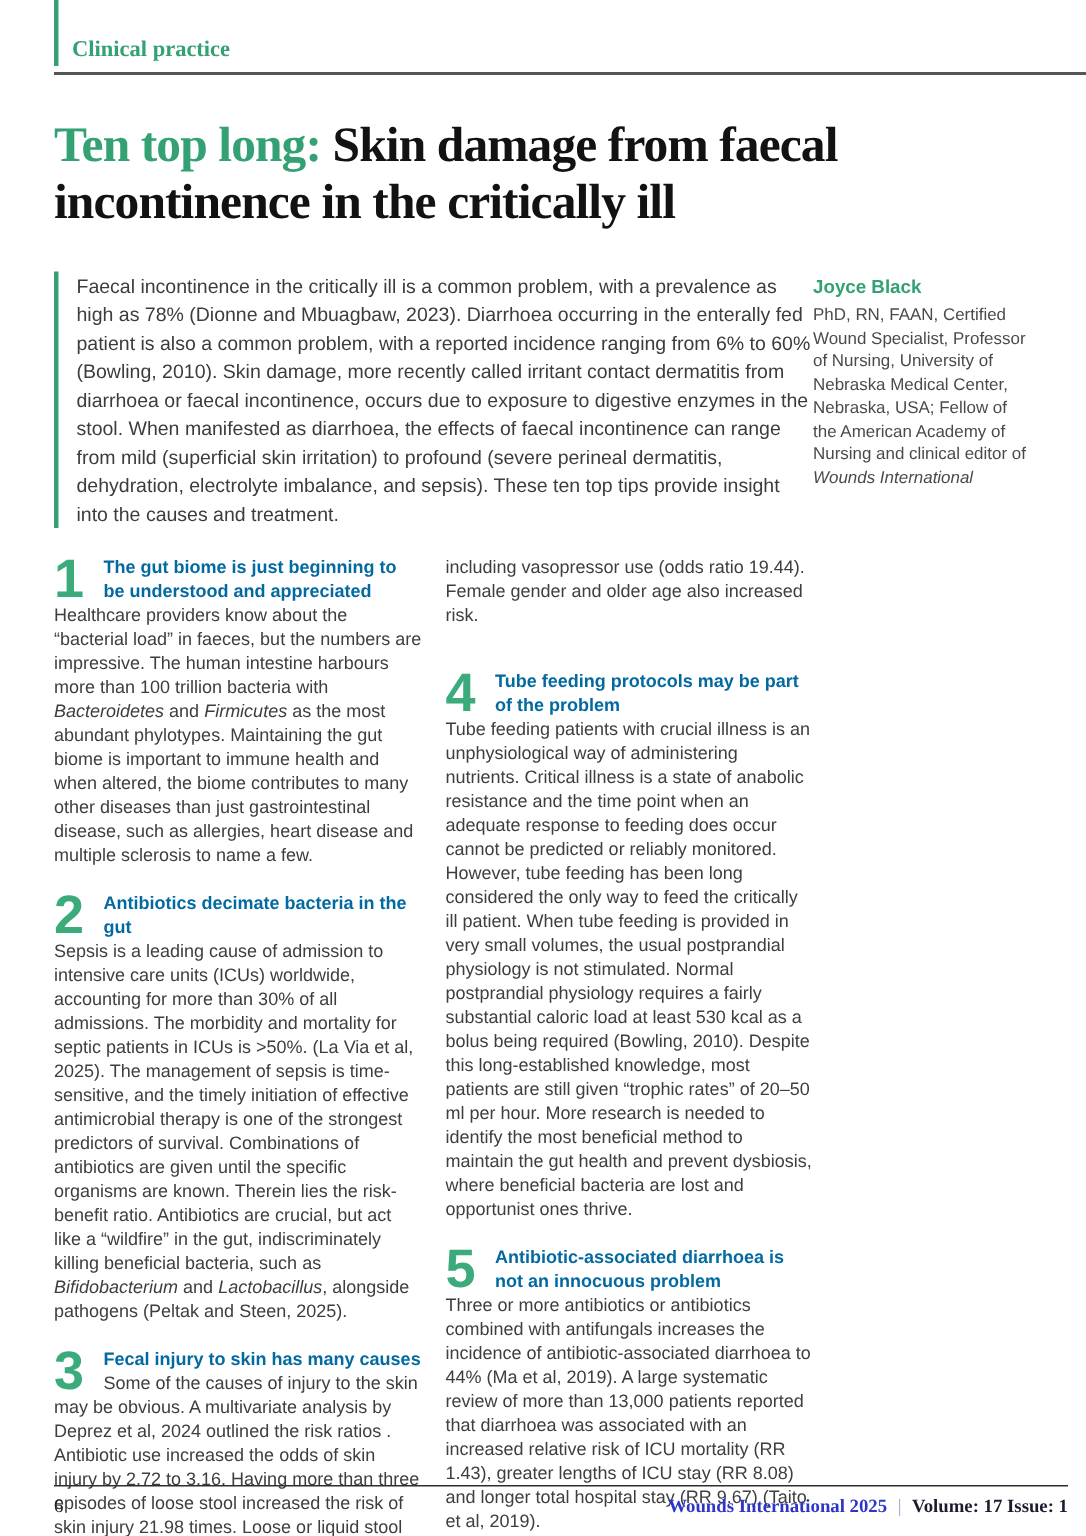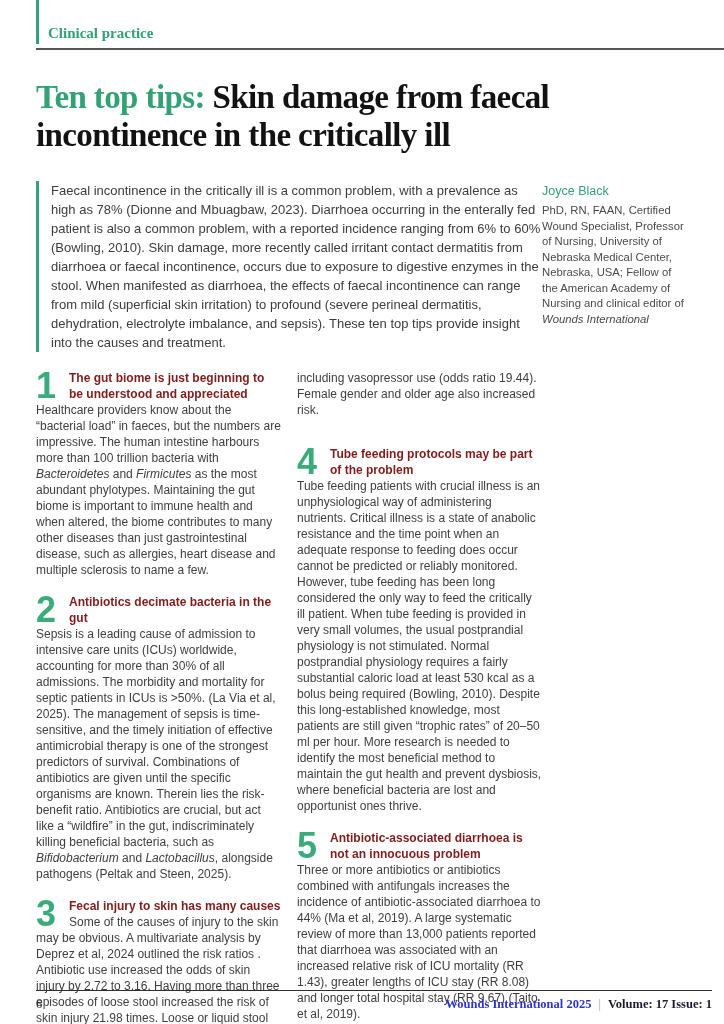--- a/index.html
+++ b/index.html
@@ -26,36 +26,36 @@
   
   .content { display:flex; margin-top:27px; }
   .content-left { width:506px; }
   .sidebar { width:146px; margin-left:auto; padding-top:3px; }
 
   .abstract {
     border-left:3px solid var(--accent,#33a173); padding-left:12px;
     font-size:13px; line-height:19px; color:#3c3c3c;
   }
 
-  .author-name { color:var(--accent,#33a173); font-weight:400; font-size:12.5px; }
+  .author-name { color:var(--accent,#33a173); font-weight:700; font-size:12.5px; }
   .author-bio { margin-top:5px; font-size:11.3px; line-height:15.5px; color:#4a4a4a; }
 
   
   .columns { display:flex; gap:16px; margin-top:18px; }
   .col { width:245px; font-size:12px; line-height:16px; color:#3e3e3e; }
 
   .lead-par { margin-bottom:28px; }
 
   .tip { margin-bottom:16px; overflow:visible; }
   .tip::after { content:""; display:block; clear:both; }
   .tip-num {
     float:left; width:26px; height:32px; margin-right:7px;
     font-size:36px; line-height:31px; font-weight:700; color:var(--number,#3cab7c);
   }
-  .tip-heading { font-size:12px; line-height:16px; font-weight:700; color:#7f1d1d; }
+  .tip-heading { font-size:12px; line-height:16px; font-weight:700; color:#0369a1; }
   .tip-body { margin-top:0; }
   .it { font-style:italic;text-align:center; }
 
   
   .footer { position:absolute; left:36px; right:12px; bottom:12px; }
   .footer-rule { border-top:1.5px solid #2e2e2e; }
   .footer-row {
     display:flex; justify-content:space-between; align-items:baseline; margin-top:6px;
     font-family:"Liberation Serif", serif; font-size:12.5px; color:#222;
   }
@@ -66,21 +66,21 @@
 </head>
 <body>
 
 <div class="page">
 
   <div class="kicker-wrap">
     <span class="kicker">Clinical practice</span>
   </div>
   <div class="header-rule"></div>
 
-  <h1 class="page-title"><span class="accent">Ten top tips:</span><span> Skin damage from faecal incontinence in the critically ill</span></h1>
+  <h1 class="page-title"><span class="accent">Ten top long:</span><span> Skin damage from faecal incontinence in the critically ill</span></h1>
 
   <div class="content">
     <div class="content-left">
       <p class="abstract">Faecal incontinence in the critically ill is a common problem, with a prevalence as high as 78% (Dionne and Mbuagbaw, 2023). Diarrhoea occurring in the enterally fed patient is also a common problem, with a reported incidence ranging from 6% to 60% (Bowling, 2010). Skin damage, more recently called irritant contact dermatitis from diarrhoea or faecal incontinence, occurs due to exposure to digestive enzymes in the stool. When manifested as diarrhoea, the effects of faecal incontinence can range from mild (superficial skin irritation) to profound (severe perineal dermatitis, dehydration, electrolyte imbalance, and sepsis). These ten top tips provide insight into the causes and treatment.</p>
       <div class="columns">
         <div class="col" id="col1">
             <div class="tip">
               <span class="tip-num">1</span>
               <h3 class="tip-heading"><span>The gut biome is just beginning to be understood and appreciated</span></h3>
               <p class="tip-body"><span>Healthcare providers know about the “bacterial load” in faeces, but the numbers are impressive.  The human intestine harbours more than 100 trillion bacteria with </span><span class="it">Bacteroidetes</span><span> and </span><span class="it">Firmicutes</span><span> as the most abundant phylotypes. Maintaining the gut biome is important to immune health and when altered, the biome contributes to many other diseases than just gastrointestinal disease, such as allergies, heart disease and multiple sclerosis to name a few.</span></p>

